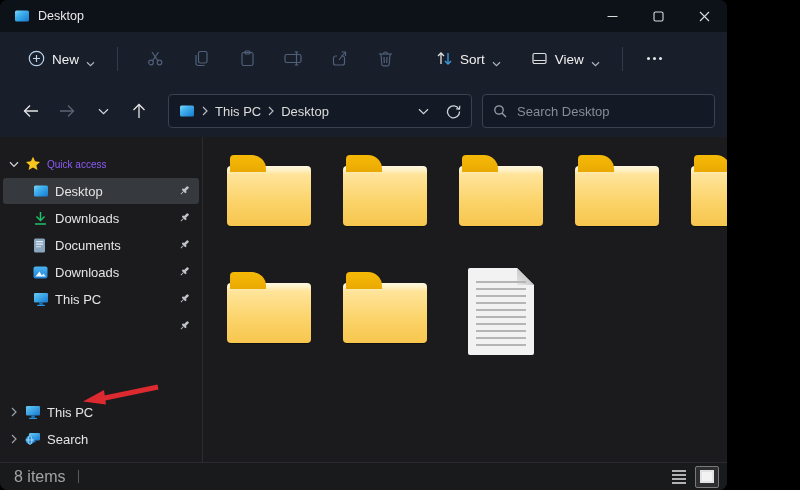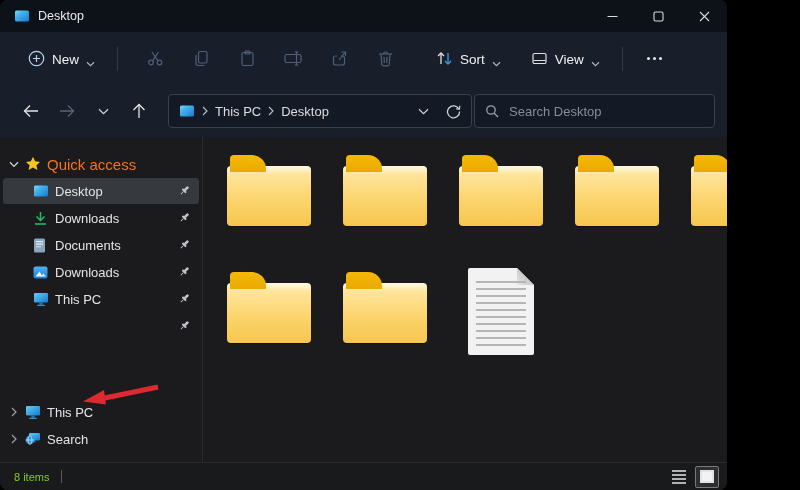--- a/index.html
+++ b/index.html
@@ -28,33 +28,33 @@
   .dots { display:flex; gap:3px; }
   .dots i { width:3px; height:3px; border-radius:50%; background:#e6e6e6; }
   
   .navbar { position:absolute; top:85px; left:0; right:0; height:52px;
     background:#181e2a; display:flex; align-items:center; padding:0 10px 0 16px; }
   .nav-btn { width:30px; height:30px; display:flex; align-items:center; justify-content:center; margin-right:6px; }
   .field { height:34px; border:1px solid #3a4150; border-radius:4px; background:#141a25;
     display:flex; align-items:center; padding:0 10px; }
   .addressbar { width:304px; margin-left:8px; gap:7px; font-size:13px; color:#dcdcdc; }
   .addressbar .spacer { flex:1; }
-  .searchbar { flex:1; margin-left:2px; margin-right:2px; gap:10px; }
+  .searchbar { flex:1; margin-left:10px; margin-right:2px; gap:10px; }
   .searchbar .placeholder { font-size:13px; color:#868c98; }
   
   .body { position:absolute; top:137px; bottom:28px; left:0; right:0; display:flex; }
   .sidebar { width:203px; border-right:1px solid #2c2c2e; padding-top:13px; position:relative; }
   .sb-row { display:flex; align-items:center; height:26px; margin:1px 3px; border-radius:3px;
     font-size:13px; color:#e4e4e4; position:relative; }
   .sb-row.selected { background:#36393e; }
   .sb-row .chev { width:22px; display:flex; justify-content:center; }
   .sb-row .ind { width:30px; }
   .sb-row .ic { width:22px; display:flex; align-items:center; }
   .sb-row .pin { position:absolute; right:8px; top:6px; }
-  .sb-header { font-size:15px; color:#f97316; }
+  .sb-header { font-size:10px; color:#8b5cf6; }
   .tree-gap { height:58px; }
   .content { flex:1; position:relative; }
   .grid-row { position:absolute; left:24px; display:flex; gap:32px; }
   .grid-row.r1 { top:18px; }
   .grid-row.r2 { top:135px; }
   .cell { width:84px; display:flex; justify-content:center; }
   
   .folder { position:relative; width:84px; height:72px; }
   .folder .tab { position:absolute; top:0; left:3px; width:36px; height:17px;
     background:linear-gradient(180deg,#f6b907,#eaa902); border-radius:4px 14px 0 0; }
@@ -67,21 +67,21 @@
     clip-path:polygon(0 0, calc(100% - 17px) 0, 100% 17px, 100% 100%, 0 100%); }
   .doc .fold { position:absolute; top:0; right:0; width:17px; height:17px;
     background:linear-gradient(225deg,#9f9f9f 0%,#c9c9c9 48%,#e6e6e6 100%); }
   .doc .lines { position:absolute; left:8px; right:8px; top:13px; bottom:8px;
     background:repeating-linear-gradient(180deg,#b5b5b5 0 2px,transparent 2px 7px); }
   
   .annotation-arrow { position:absolute; left:80px; top:379px; z-index:5; }
   
   .statusbar { position:absolute; bottom:0; left:0; right:0; height:28px;
     background:#191a1c; border-top:1px solid #2a2b2e; display:flex; align-items:center; padding:0 8px 0 14px; }
-  .statusbar .count { font-size:11px; color:#84cc16; }
+  .statusbar .count { font-size:16px; color:#a3a3a3; }
   .statusbar .vsep { width:1px; height:13px; background:#5a5a5a; margin-left:12px; }
   .statusbar .right { margin-left:auto; display:flex; align-items:center; gap:4px; }
   .view-toggle { width:24px; height:22px; display:flex; align-items:center; justify-content:center; border-radius:2px; }
   .view-toggle.selected { border:1px solid #7a7a7a; background:#2e2e30; }
   .lines-ic { display:flex; flex-direction:column; gap:2px; }
   .lines-ic i { width:14px; height:2px; background:#b2b2b2; }
   .bigicon-ic { width:14px; height:13px; border:2px solid #e3e3e3; background:#f2f2f2; }
   svg { display:block; }
 </style>
 </head>

